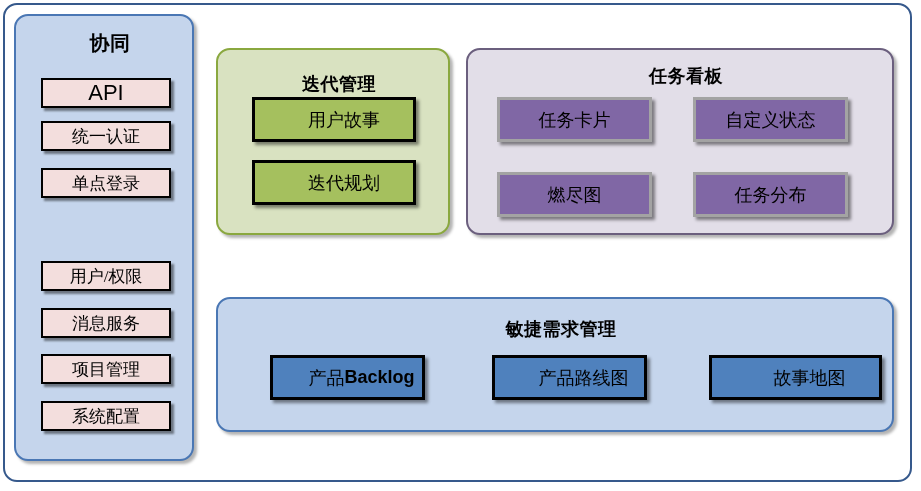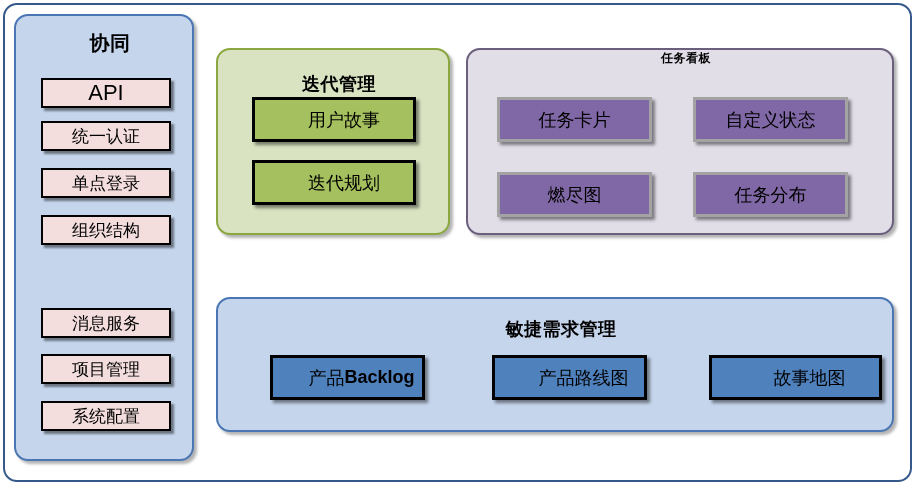--- a/index.html
+++ b/index.html
@@ -122,22 +122,22 @@
   
   #taskboard-panel {
     left: 466px;
     top: 48px;
     width: 428px;
     height: 187px;
     background: #e2dee8;
     border: 2px solid #6b5f7e;
   }
   #taskboard-panel .panel-title {
-    top: 0;
-    font-size: 12px;
+    top: 14px;
+    font-size: 18px;
   }
   .task-item {
     position: absolute;
     width: 155px;
     height: 45px;
     background: #8067a5;
     border: 3px solid #a3a3a3;
     box-sizing: border-box;
     box-shadow: 3px 3px 3px rgba(0,0,0,0.45);
     display: flex;
@@ -189,21 +189,21 @@
 
 <div id="diagram-root">
   <div class="outer-frame"></div>
 
   <div class="panel" id="sidebar-panel">
     <div class="panel-title">协同</div>
 
     <div class="side-item latin-bold" style="top:62px">API</div>
     <div class="side-item" style="top:105px">统一认证</div>
     <div class="side-item" style="top:152px">单点登录</div>
-    <div class="side-item" style="top:199px">组织结构</div>
+    <div class="side-item" style="top:245px">用户/权限</div>
     <div class="side-item" style="top:292px">消息服务</div>
     <div class="side-item" style="top:338px">项目管理</div>
     <div class="side-item" style="top:385px">系统配置</div>
   </div>
 
   <div class="panel" id="iteration-panel">
     <div class="panel-title">迭代管理</div>
 
     <div class="iter-item" style="top:47px">用户故事</div>
     <div class="iter-item" style="top:110px">迭代规划</div>

